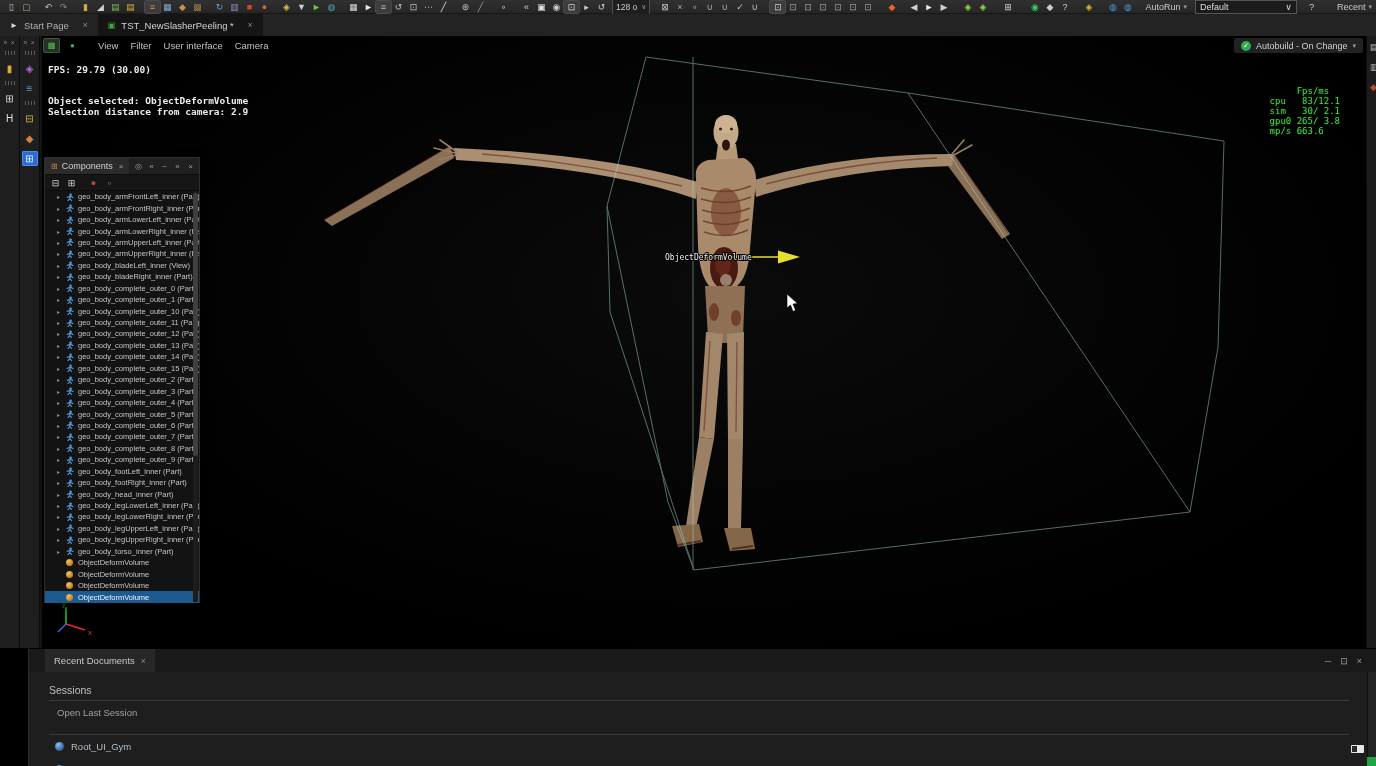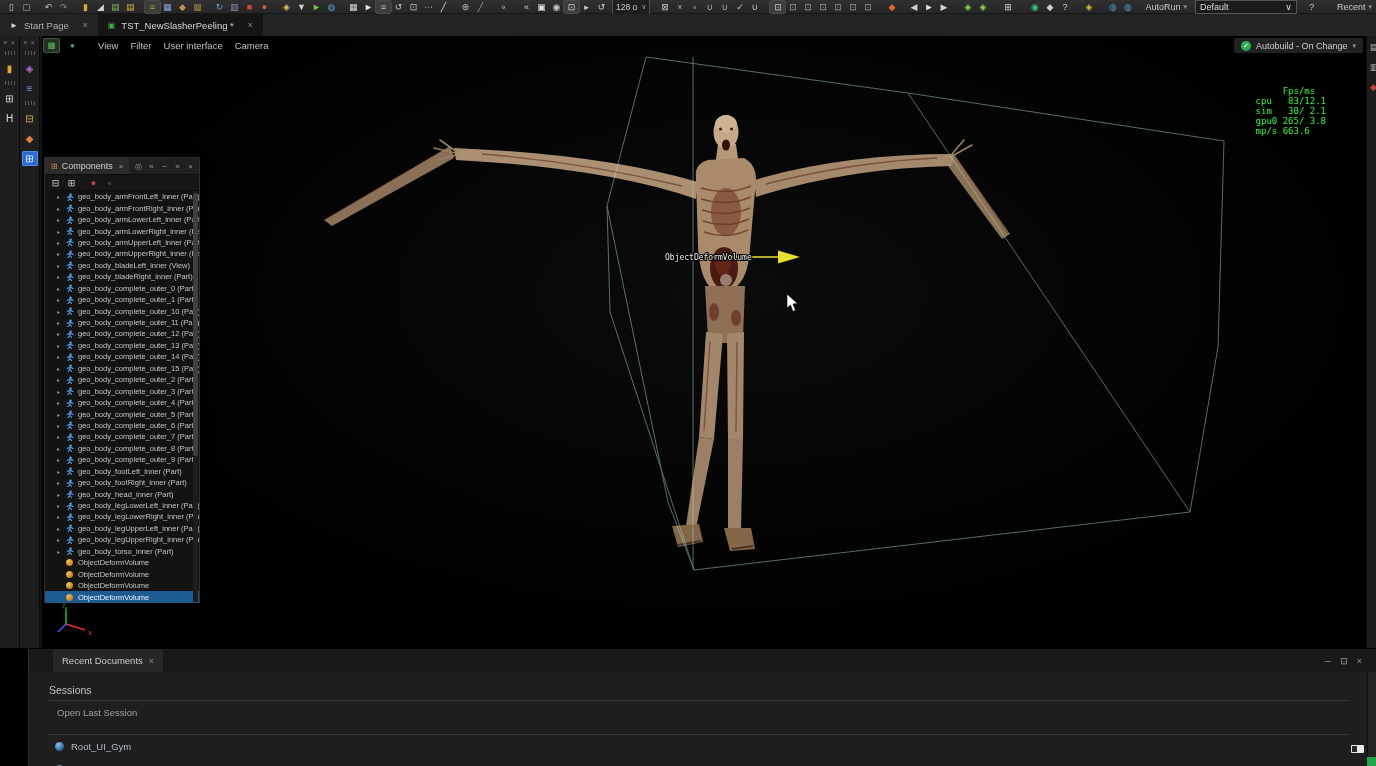--- a/index.html
+++ b/index.html
@@ -53,21 +53,21 @@
   .menu-item{color:#c2c2c2;font-size:9.5px;margin-left:12px;}
   .fps-overlay{position:absolute;left:6px;top:28px;color:#eaeaea;font-family:"DejaVu Sans Mono",monospace;
     font-size:9.5px;font-weight:bold;text-shadow:1px 1px 0 #000;line-height:11px;}
   .fps-line1{margin-bottom:20px;}
   .autobuild{position:absolute;right:3px;top:2px;height:15px;display:flex;align-items:center;gap:5px;
     background:#222;border-radius:2px;padding:0 7px;}
   .ab-check{width:10px;height:10px;border-radius:50%;background:#2fae4f;color:#fff;font-size:7px;
     line-height:10px;text-align:center;}
   .ab-label{color:#cfcfcf;font-size:9px;}
   .ab-caret{color:#9a9a9a;font-size:7px;}
-  .stats-overlay{position:absolute;right:40px;top:50px;color:#4ed44e;font-family:"DejaVu Sans Mono",monospace;
+  .stats-overlay{position:absolute;right:26px;top:50px;color:#4ed44e;font-family:"DejaVu Sans Mono",monospace;
     font-size:9px;line-height:10px;white-space:pre;text-shadow:0 0 2px rgba(0,90,0,.9);}
   
   .comp-panel{position:absolute;left:44px;top:157px;width:156px;height:446px;background:#161616;
     border:1px solid #2f2f2f;box-sizing:border-box;box-shadow:2px 3px 8px rgba(0,0,0,.85);z-index:5;}
   .cp-header{height:16px;background:#202020;display:flex;align-items:center;border-bottom:1px solid #0d0d0d;}
   .cp-tab{display:flex;align-items:center;gap:4px;background:#2b2b2b;height:100%;padding:0 6px;}
   .cp-tab-ic{font-size:8px;color:#c8863c;}
   .cp-title{font-size:9px;color:#cfcfcf;}
   .cp-tab-close{font-size:8px;color:#999;margin-left:2px;}
   .cp-hdr-icons{margin-left:auto;display:flex;gap:4px;padding-right:4px;}
@@ -83,21 +83,21 @@
   .vol-ic{width:7px;height:7px;border-radius:50%;margin-right:5px;flex:0 0 auto;
     background:radial-gradient(circle at 35% 30%, #f2c35a, #c07a22 75%);}
   .trow.selected{background:#1d5a90;color:#eaf4fc;}
   .cp-scroll{position:absolute;right:1px;top:33px;width:5px;height:411px;background:#1d1d1d;}
   .cp-thumb{position:absolute;left:0;top:2px;width:5px;height:263px;background:#3f3f3f;border-radius:2px;}
   
   .bottom-panel{position:absolute;left:28px;top:648px;width:1348px;height:118px;background:#1e1e1e;
     border-top:1px solid #000;border-left:1px solid #2a2a2a;box-sizing:border-box;overflow:hidden;}
   .bp-tabs{height:23px;background:#191919;display:flex;align-items:stretch;}
   .bp-tab{display:flex;align-items:center;gap:6px;background:#272727;padding:0 9px;
-    font-size:9.5px;color:#c8c8c8;margin-left:24px;}
+    font-size:9.5px;color:#c8c8c8;margin-left:16px;}
   .bp-tab-close{color:#8a8a8a;font-size:8.5px;}
   .bp-winicons{margin-left:auto;display:flex;gap:9px;align-items:center;padding-right:14px;}
   .bw-ic{color:#9a9a9a;font-size:9px;}
   .bp-content{padding:8px 14px 0 20px;}
   .sec-title{font-size:10.5px;color:#c0c0c0;margin-top:4px;}
   .sec-rule{border-top:1px solid #3a3a3a;margin:4px 0 6px 0;width:1300px;}
   .session-item{font-size:9.5px;color:#a0a0a0;margin:2px 0 16px 8px;}
   .level-row{display:flex;align-items:center;gap:7px;margin:3px 0 2px 6px;}
   .globe-ic{width:9px;height:9px;border-radius:50%;flex:0 0 auto;
     background:radial-gradient(circle at 35% 30%, #8ec0ea, #2a5a9a 75%);}
@@ -323,20 +323,25 @@
           <span class="menu-ic" style="color: rgb(58, 168, 106);">●</span>
         </span>
       <span style="display:flex;">
           <span class="menu-item">View</span>
           <span class="menu-item">Filter</span>
           <span class="menu-item">User interface</span>
           <span class="menu-item">Camera</span>
         </span>
     </div>
 
+    <div class="fps-overlay">
+      <div class="fps-line1">FPS: 29.79 (30.00)</div>
+      <div>Object selected: ObjectDeformVolume</div>
+      <div>Selection distance from camera: 2.9</div>
+    </div>
 
     <div class="autobuild">
       <span class="ab-check">✓</span>
       <span class="ab-label">Autobuild - On Change</span>
       <span class="ab-caret">▾</span>
     </div>
 
     <div class="stats-overlay">     Fps/ms
 cpu   83/12.1
 sim   30/ 2.1

